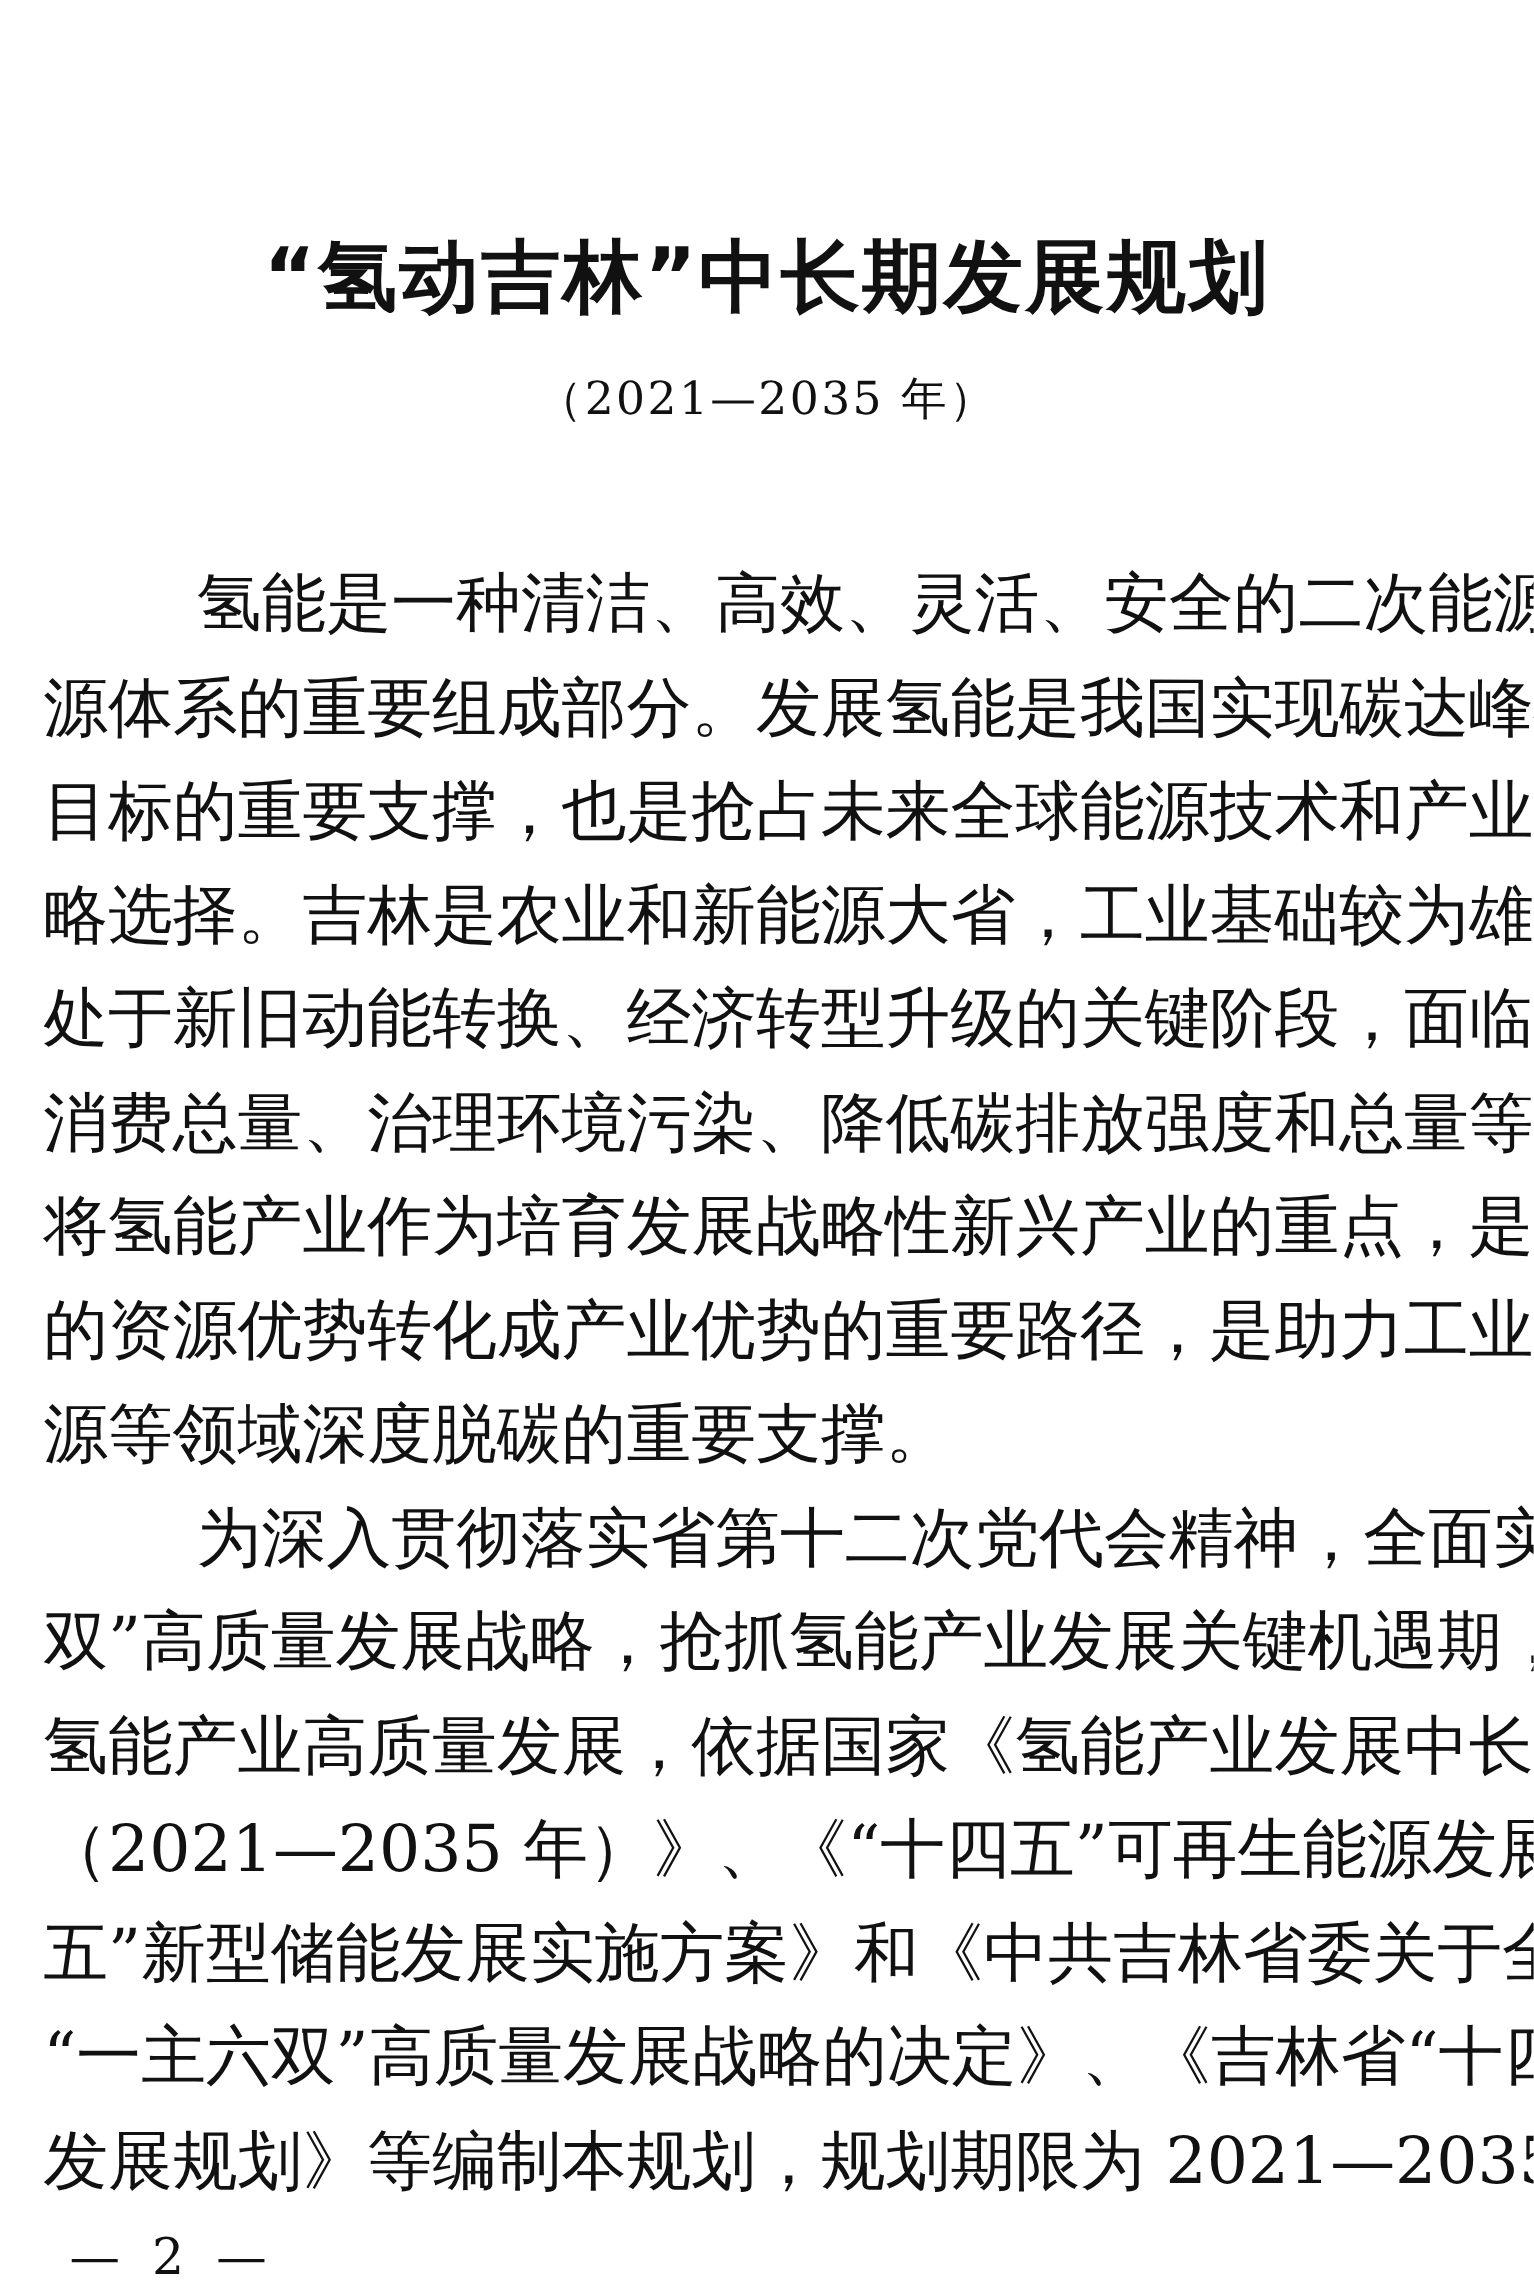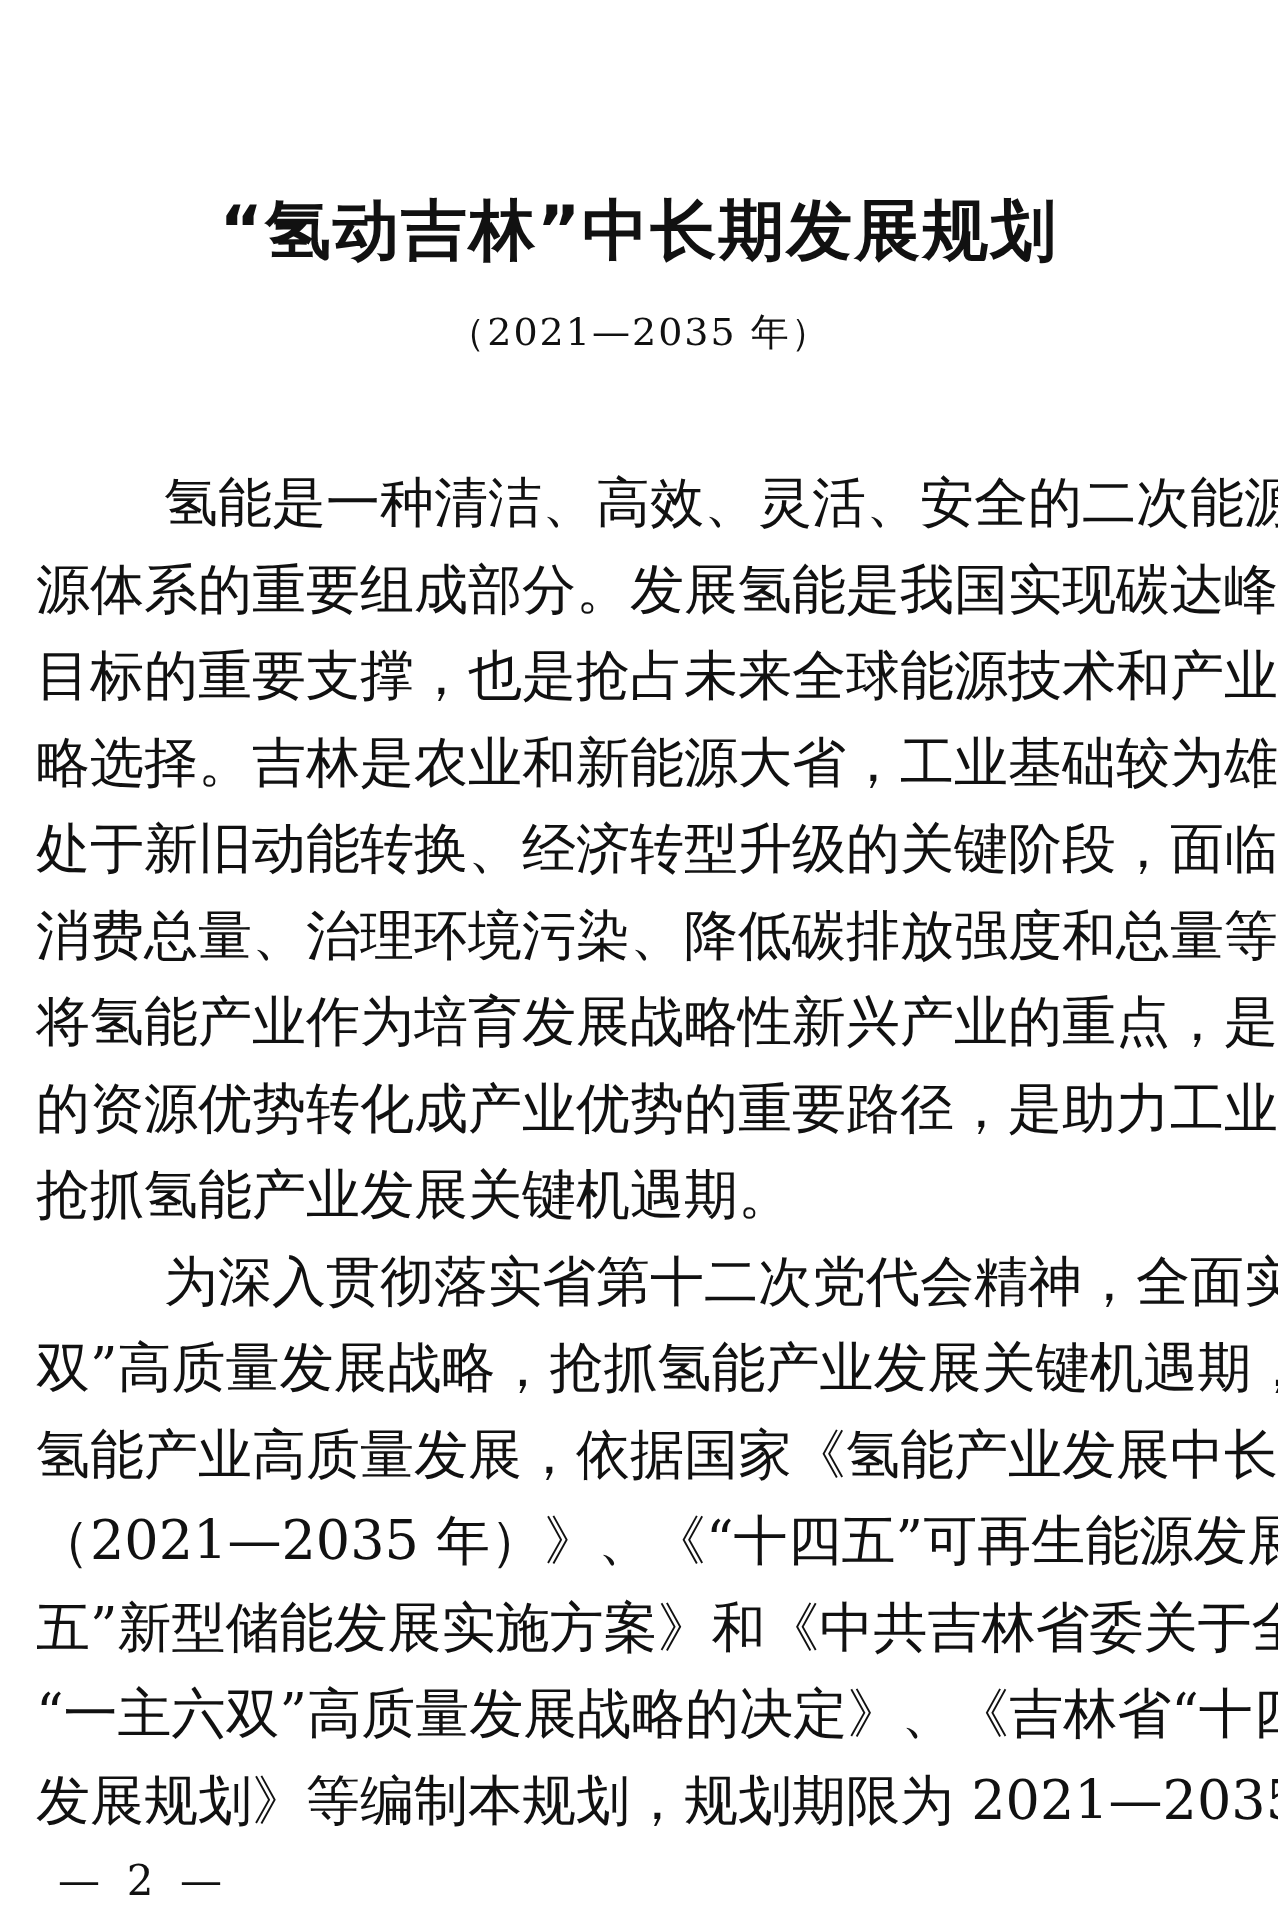--- a/index.html
+++ b/index.html
@@ -44,21 +44,21 @@
   <div class="body">
     <div>
       <div class="line indent">氢能是一种清洁、高效、灵活、安全的二次能源，是我国能</div>
       <div class="line">源体系的重要组成部分。发展氢能是我国实现碳达峰碳中和战略</div>
       <div class="line">目标的重要支撑，也是抢占未来全球能源技术和产业制高点的战</div>
       <div class="line">略选择。吉林是农业和新能源大省，工业基础较为雄厚，目前正</div>
       <div class="line">处于新旧动能转换、经济转型升级的关键阶段，面临着压减煤炭</div>
       <div class="line">消费总量、治理环境污染、降低碳排放强度和总量等严峻挑战。</div>
       <div class="line">将氢能产业作为培育发展战略性新兴产业的重点，是可再生丰富</div>
       <div class="line">的资源优势转化成产业优势的重要路径，是助力工业、交通、能</div>
-      <div class="line last">抢抓氢能产业发展关键机遇期。</div>
+      <div class="line last">源等领域深度脱碳的重要支撑。</div>
     </div>
     <div>
       <div class="line indent">为深入贯彻落实省第十二次党代会精神，全面实施“一主六</div>
       <div class="line">双”高质量发展战略，抢抓氢能产业发展关键机遇期，促进我省</div>
       <div class="line">氢能产业高质量发展，依据国家《氢能产业发展中长期规划</div>
       <div class="line">（2021—2035 年）》、《“十四五”可再生能源发展规划》、《“十四</div>
       <div class="line">五”新型储能发展实施方案》和《中共吉林省委关于全面实施</div>
       <div class="line">“一主六双”高质量发展战略的决定》、《吉林省“十四五”能源</div>
       <div class="line">发展规划》等编制本规划，规划期限为 2021—2035 年。本规划</div>
     </div>

